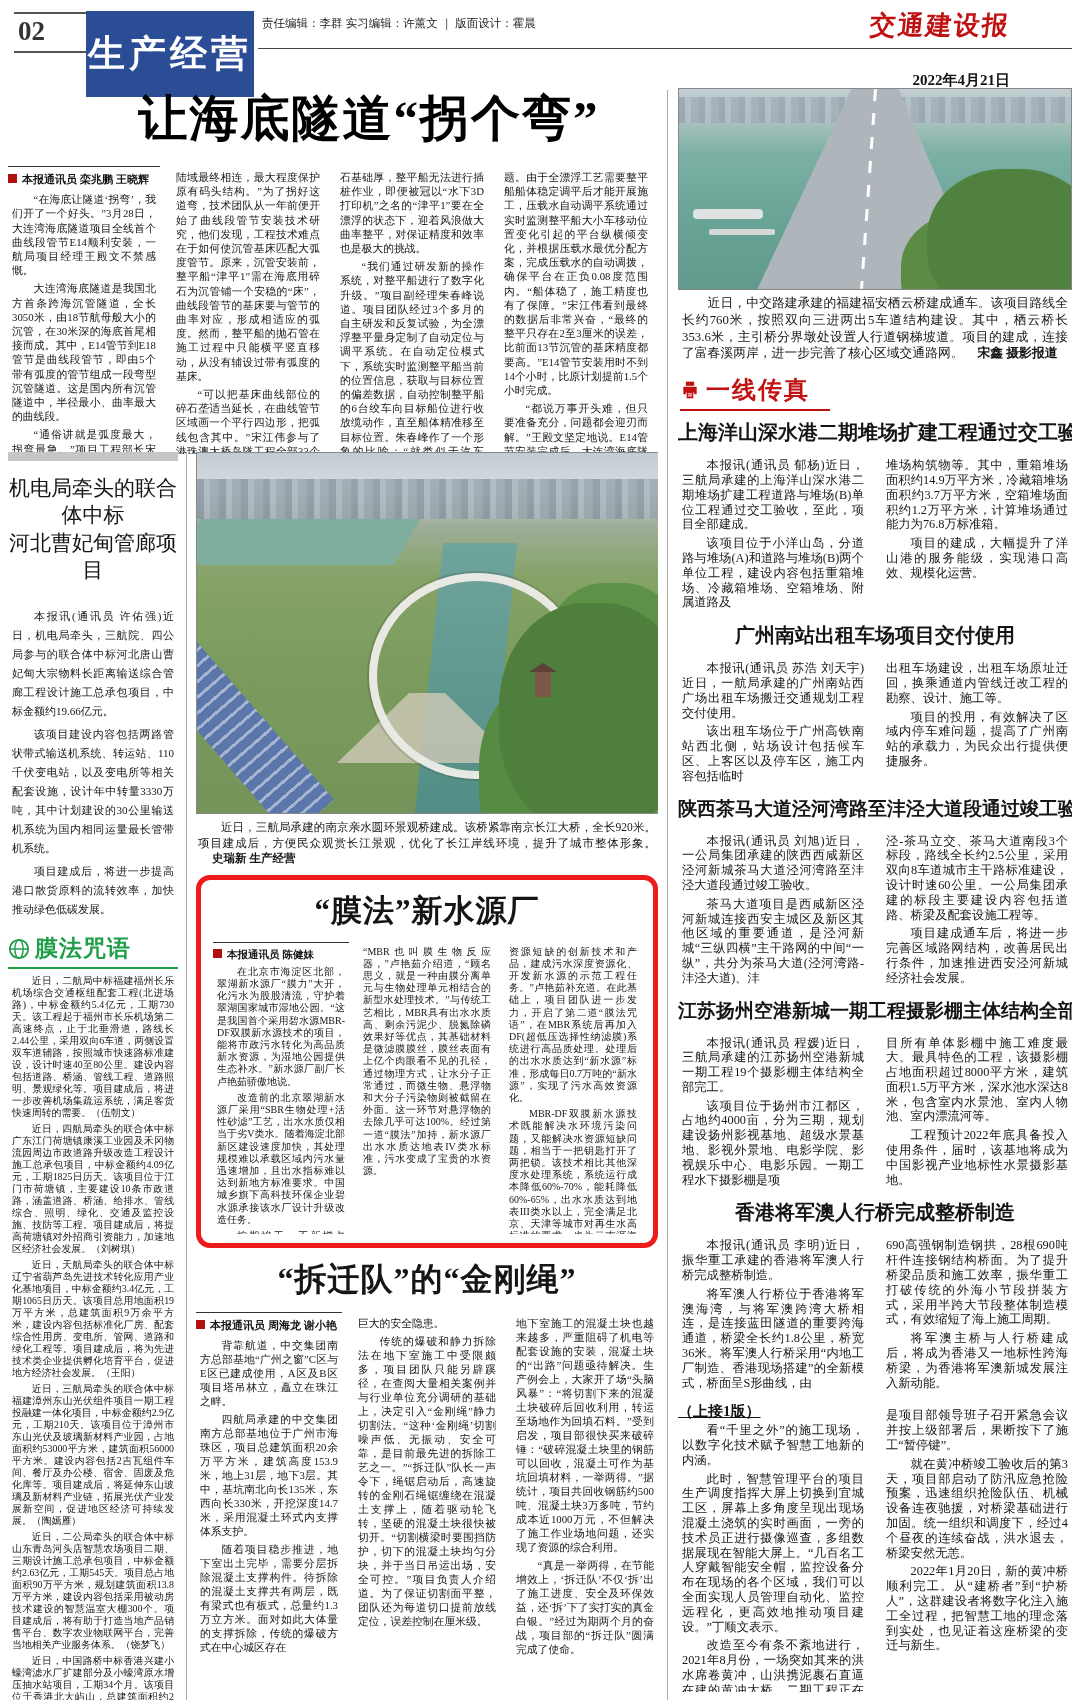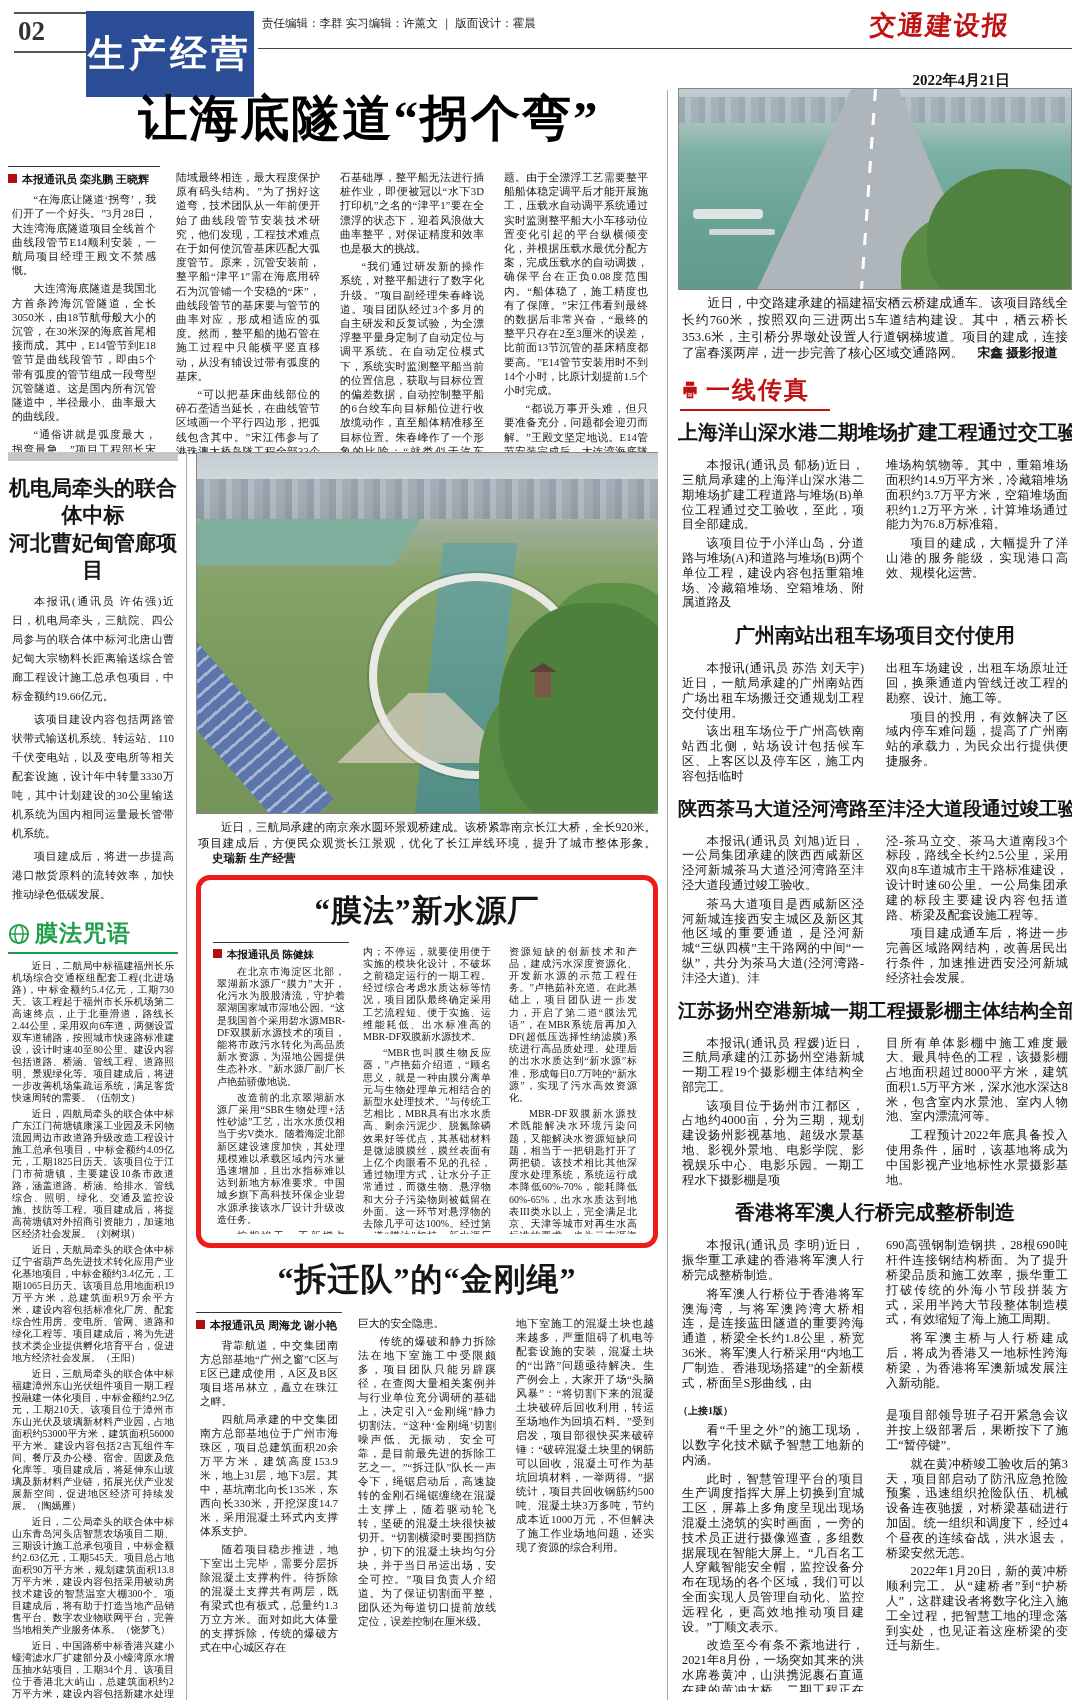--- a/index.html
+++ b/index.html
@@ -28,21 +28,21 @@
   
   .main-art{position:absolute;left:8px;top:86px;width:652px;height:360px;}
   .main-art h1{margin:0 0 14px 70px;text-align:center;font-size:49px;font-weight:900;letter-spacing:2px;color:#000;}
   .cols{display:flex;}
   .main-cols{gap:12px;height:288px;overflow:hidden;}
   .main-cols .col{width:152px;flex:0 0 152px;font-size:10.8px;line-height:14.2px;overflow:hidden;}
   .main-cols .byline{font-size:11px;}
   
   .left-strip{position:absolute;left:8px;top:452px;width:170px;height:1248px;overflow:hidden;}
   .graybar{height:9px;background:#c6c6c6;margin-bottom:14px;}
-  .boxhead{font-size:21px;font-weight:700;text-align:center;line-height:1.3;margin-bottom:8px;}
+  .boxhead{font-size:21px;font-weight:400;text-align:center;line-height:1.3;margin-bottom:23px;}
   .boxbody{font-size:11px;line-height:19px;}
   .bid-header{display:flex;align-items:center;gap:5px;border-bottom:2px solid #1e9e48;
               padding-bottom:3px;margin:14px 0 6px 0;}
   .bid-header span{color:#1e9e48;font-size:23px;font-weight:900;letter-spacing:1px;}
   .bid-items{font-size:9.9px;line-height:12px;}
   .bid-items p{margin-bottom:1px;}
   
   .center{position:absolute;left:196px;top:452px;width:462px;height:1248px;overflow:hidden;}
   .photo2{position:relative;width:462px;height:360px;border:1px solid #888;overflow:hidden;
           background:linear-gradient(180deg,#c3ccd2 0%,#d6dcdf 10%,#9fae9a 20%,#86a368 34%,#7b9b5e 60%,#74945a 100%);}
@@ -90,21 +90,21 @@
             box-shadow:14px 18px 0 -2px #d4d8d5;}
   .fax-header{display:flex;align-items:center;gap:6px;margin:12px 0 4px 2px;border-bottom:2.5px solid #c01212;
               width:150px;padding-bottom:3px;}
   .fax-header span{color:#c01212;font-size:24px;font-weight:900;letter-spacing:2px;}
   .r-art{margin-top:8px;}
   .r-art h3{margin:4px 0 8px 0;text-align:center;font-size:20px;font-weight:900;white-space:nowrap;letter-spacing:0;}
   .r-art h3.tight{font-size:19px;}
   .r-cols{gap:14px;}
   .r-cols .col{width:190px;flex:0 0 190px;font-size:12.3px;line-height:14.8px;overflow:hidden;}
   .cont-art{margin-top:10px;}
-  .cont-lead{font-weight:900;font-size:10px;margin-bottom:2px;}
+  .cont-lead{font-weight:900;font-size:15px;margin-bottom:2px;text-decoration:underline;}
   .r-caption{font-size:12.8px;line-height:16.8px;margin-top:5px;}
 </style>
 </head>
 <body>
 
 <div class="page">
 
   <div class="hdr">
     <div class="pageno">02</div>
     <div class="secbox">
@@ -198,21 +198,20 @@
       <div class="cols red-cols">
         <div class="col">
           <div class="byline">本报通讯员 陈健妹</div>
           <div>
               <p>在北京市海淀区北部，翠湖新水源厂“膜力”大开，化污水为股股清流，守护着翠湖国家城市湿地公园。“这是我国首个采用碧水源MBR-DF双膜新水源技术的项目，能将市政污水转化为高品质新水资源，为湿地公园提供生态补水。”新水源厂副厂长卢艳茹骄傲地说。</p>
               <p>改造前的北京翠湖新水源厂采用“SBR生物处理+活性砂滤”工艺，出水水质仅相当于劣V类水。随着海淀北部新区建设速度加快，其处理规模难以承载区域内污水量迅速增加，且出水指标难以达到新地方标准要求。中国城乡旗下高科技环保企业碧水源承接该水厂设计升级改造任务。</p>
               <p>按期竣工、不新增占地，就要设计节省占地的施工流程，将工程全部限定在原有厂区范围</p>
             </div>
         </div>
         <div class="col cont">
-            <p>内；不停运，就要使用便于实施的模块化设计，不破坏之前稳定运行的一期工程。经过综合考虑水质达标等情况，项目团队最终确定采用工艺流程短、便于实施、运维能耗低、出水标准高的MBR-DF双膜新水源技术。</p>
             <p>“MBR也叫膜生物反应器，”卢艳茹介绍道，“顾名思义，就是一种由膜分离单元与生物处理单元相结合的新型水处理技术。”与传统工艺相比，MBR具有出水水质高、剩余污泥少、脱氮除磷效果好等优点，其基础材料是微滤膜膜丝，膜丝表面有上亿个肉眼看不见的孔径，通过物理方式，让水分子正常通过，而微生物、悬浮物和大分子污染物则被截留在外面。这一环节对悬浮物的去除几乎可达100%。经过第一道“膜法”加持，新水源厂出水水质达地表IV类水标准，污水变成了宝贵的水资源。</p>
           </div>
         <div class="col cont">
             <p>资源短缺的创新技术和产品，建成污水深度资源化、开发新水源的示范工程任务。”卢艳茹补充道。在此基础上，项目团队进一步发力，开启了第二道“膜法咒语”，在MBR系统后再加入DF(超低压选择性纳滤膜)系统进行高品质处理。处理后的出水水质达到“新水源”标准，形成每日0.7万吨的“新水源”，实现了污水高效资源化。</p>
             <p>MBR-DF双膜新水源技术既能解决水环境污染问题，又能解决水资源短缺问题，相当于一把钥匙打开了两把锁。该技术相比其他深度水处理系统，系统运行成本降低60%-70%，能耗降低60%-65%，出水水质达到地表III类水以上，完全满足北京、天津等城市对再生水高标准的要求，也为云南洱海流域等水环境敏感地区以及特殊行业用水的水质稳定达标提供了技术支撑。</p>
           </div>
       </div>
     </div>
 
     <div class="demol">
@@ -225,20 +224,21 @@
               <p>四航局承建的中交集团南方总部基地位于广州市海珠区，项目总建筑面积20余万平方米，建筑高度153.9米，地上31层，地下3层。其中，基坑南北向长135米，东西向长330米，开挖深度14.7米，采用混凝土环式内支撑体系支护。</p>
               <p>随着项目稳步推进，地下室出土完毕，需要分层拆除混凝土支撑构件。待拆除的混凝土支撑共有两层，既有梁式也有板式，总量约1.3万立方米。面对如此大体量的支撑拆除，传统的爆破方式在中心城区存在</p>
             </div>
         </div>
         <div class="col cont">
             <p>巨大的安全隐患。</p>
             <p>传统的爆破和静力拆除法在地下室施工中受限颇多，项目团队只能另辟蹊径，在查阅大量相关案例并与行业单位充分调研的基础上，决定引入“金刚绳”静力切割法。“这种‘金刚绳’切割噪声低、无振动、安全可靠，是目前最先进的拆除工艺之一。”“拆迁队”队长一声令下，绳锯启动后，高速旋转的金刚石绳锯缠绕在混凝土支撑上，随着驱动轮飞转，坚硬的混凝土块很快被切开。“切割横梁时要围挡防护，切下的混凝土块均匀分块，并于当日吊运出场，安全可控。”项目负责人介绍道。为了保证切割面平整，团队还为每道切口提前放线定位，误差控制在厘米级。</p>
           </div>
         <div class="col cont">
             <p>地下室施工的混凝土块也越来越多，严重阻碍了机电等配套设施的安装，混凝土块的“出路”问题亟待解决。生产例会上，大家开了场“头脑风暴”：“将切割下来的混凝土块破碎后回收利用，转运至场地作为回填石料。”受到启发，项目部很快买来破碎锤：“破碎混凝土块里的钢筋可以回收，混凝土可作为基坑回填材料，一举两得。”据统计，项目共回收钢筋约500吨、混凝土块3万多吨，节约成本近1000万元，不但解决了施工作业场地问题，还实现了资源的综合利用。</p>
+            <p>“真是一举两得，在节能增效上，‘拆迁队’不仅‘拆’出了施工进度、安全及环保效益，还‘拆’下了实打实的真金白银。”经过为期两个月的奋战，项目部的“拆迁队”圆满完成了使命。</p>
           </div>
       </div>
     </div>
   </section>
 
   <aside class="right-strip">
 
     <div class="photo1">
       <div class="p1-city"></div>
       <div class="p1-boats"></div>

